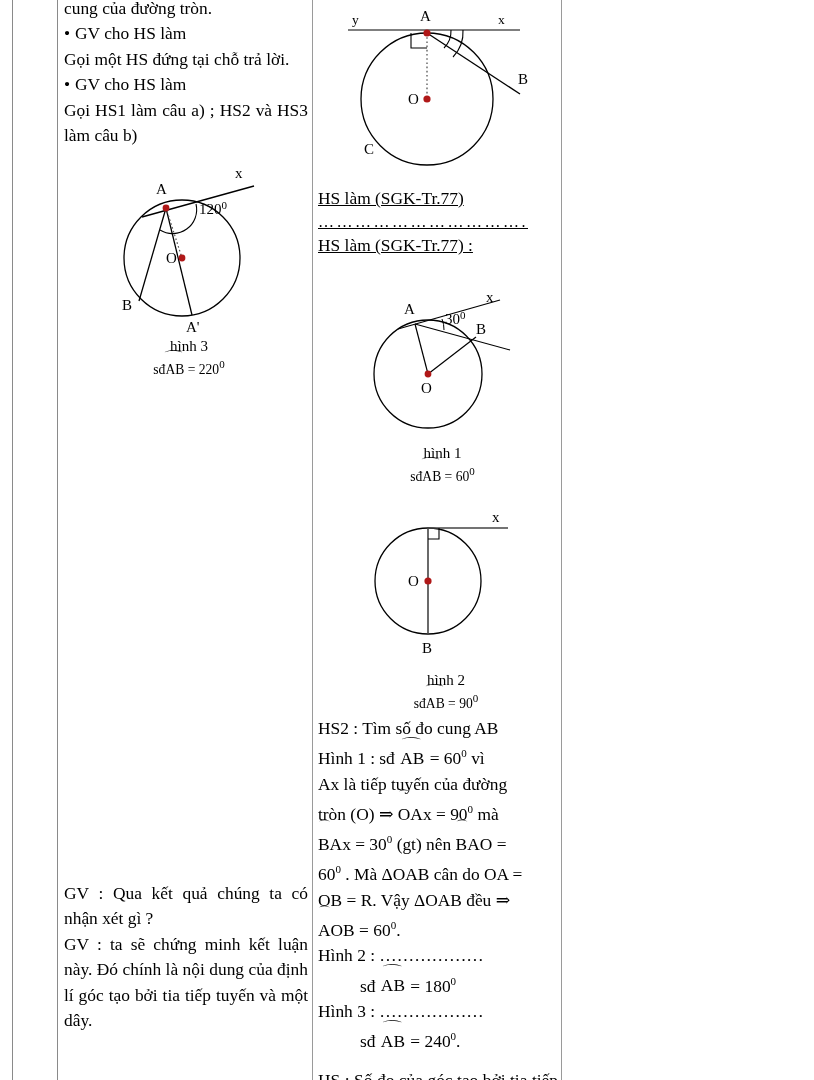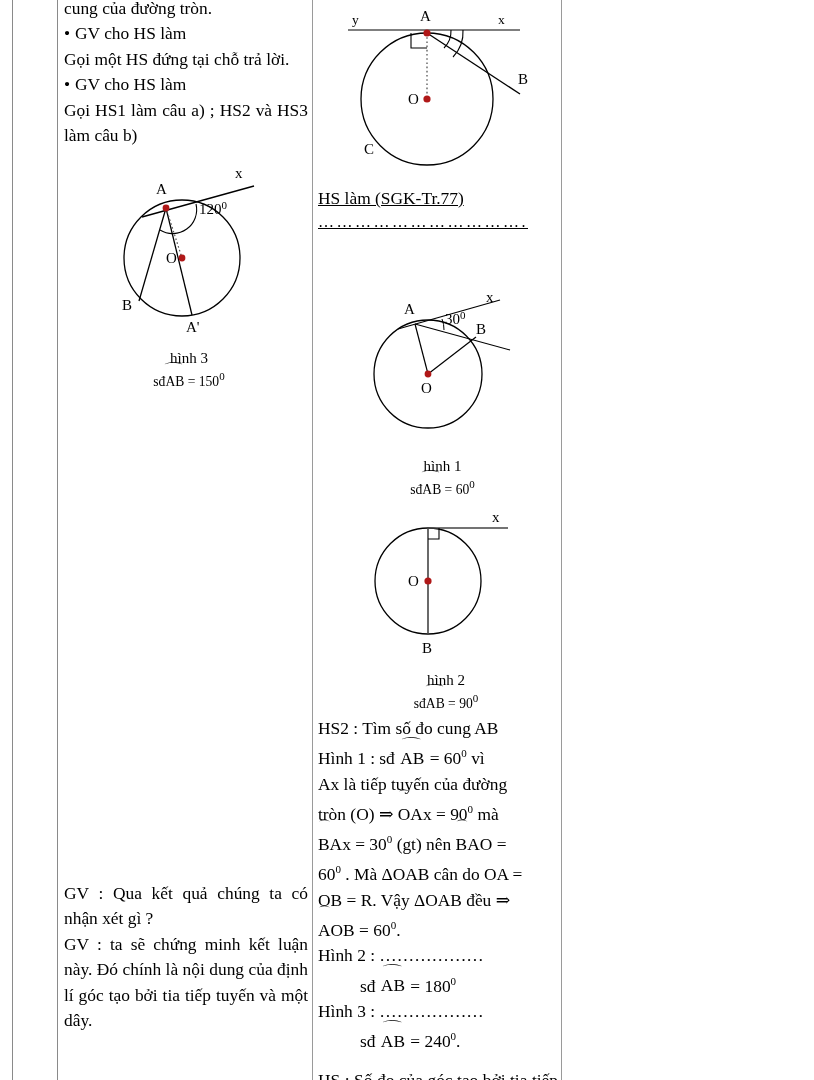--- a/index.html
+++ b/index.html
@@ -84,25 +84,25 @@
         <path d="M 66 62 A 24 24 0 0 0 102 36" fill="none" stroke="#000" stroke-width="1.1"></path>
         <circle cx="72" cy="40" r="3.4" fill="#b01818"></circle>
         <circle cx="88" cy="90" r="3.4" fill="#b01818"></circle>
         <text class="lbl" x="62" y="26">A</text>
         <text class="lbl" x="141" y="10">x</text>
         <text class="lbl" x="28" y="142">B</text>
         <text class="lbl" x="92" y="164">A'</text>
         <text class="lbl" x="72" y="95">O</text>
         <text class="deg-t" x="105" y="46"><tspan>120</tspan><tspan font-size="11" dy="-5">0</tspan></text>
       </svg>
-      <div class="cap" style="width:190px;margin-top:16px;">
+      <div class="cap" style="width:190px;margin-top:4px;">
         <div class="c1">hình 3</div>
         <div class="c2">
           <span class="capsd"><span class="ar">⌒</span><span>sđ</span><span>AB</span></span>
-          <span>= 150</span><sup class="deg">0</sup>
+          <span>= 220</span><sup class="deg">0</sup>
         </div>
       </div>
     </div>
 
     <div class="tx just-all" style="position:absolute;top:881px;left:0;width:244px;">
       <p>GV : Qua kết quả chúng ta có nhận xét gì ?</p>
       <p>GV : ta sẽ chứng minh kết luận này. Đó chính là nội dung của định lí góc tạo bởi tia tiếp tuyến và một dây.</p>
     </div>
   </div>
 
@@ -124,38 +124,39 @@
         <text class="lbl sm" x="158" y="22">x</text>
         <text class="lbl" x="178" y="82">B</text>
         <text class="lbl" x="68" y="102">O</text>
         <text class="lbl" x="24" y="152">C</text>
       </svg>
     </div>
 
     <div class="tx" style="position:absolute;top:186px;left:0;width:240px;text-decoration:underline;">
       <p>HS làm  (SGK-Tr.77)</p>
       <p class="dots" style="line-height:22px;font-size:16px;">…………………………….</p>
+      <p>HS làm  (SGK-Tr.77) :</p>
     </div>
 
     <div class="fig" style="top:292px;left:42px;">
       <svg width="165" height="145" viewBox="0 0 165 145">
         <circle cx="68" cy="82" r="54" fill="none" stroke="#000" stroke-width="1.3"></circle>
         <line x1="38" y1="37" x2="140" y2="8" stroke="#000" stroke-width="1.2"></line>
         <line x1="55" y1="32" x2="150" y2="58" stroke="#000" stroke-width="1.2"></line>
         <line x1="55" y1="32" x2="68" y2="82" stroke="#000" stroke-width="1.2"></line>
         <line x1="68" y1="82" x2="116" y2="45" stroke="#000" stroke-width="1.2"></line>
         <path d="M 82 27 A 28 28 0 0 1 84 38" fill="none" stroke="#000" stroke-width="1"></path>
         <circle cx="68" cy="82" r="3.4" fill="#b01818"></circle>
         <text class="lbl" x="44" y="22">A</text>
         <text class="lbl" x="126" y="10">x</text>
         <text class="lbl" x="116" y="42">B</text>
         <text class="lbl" x="61" y="101">O</text>
         <text class="deg-t" x="85" y="32"><tspan>30</tspan><tspan font-size="11" dy="-5">0</tspan></text>
       </svg>
-      <div class="cap" style="width:165px;margin-top:20px;">
+      <div class="cap" style="width:165px;margin-top:7px;">
         <div class="c1">hình 1</div>
         <div class="c2">
           <span class="capsd"><span class="ar">⌒</span><span>sđ</span><span>AB</span></span>
           <span>= 60</span><sup class="deg">0</sup>
         </div>
       </div>
     </div>
 
     <div class="fig" style="top:512px;left:48px;">
       <svg width="160" height="145" viewBox="0 0 160 145">

